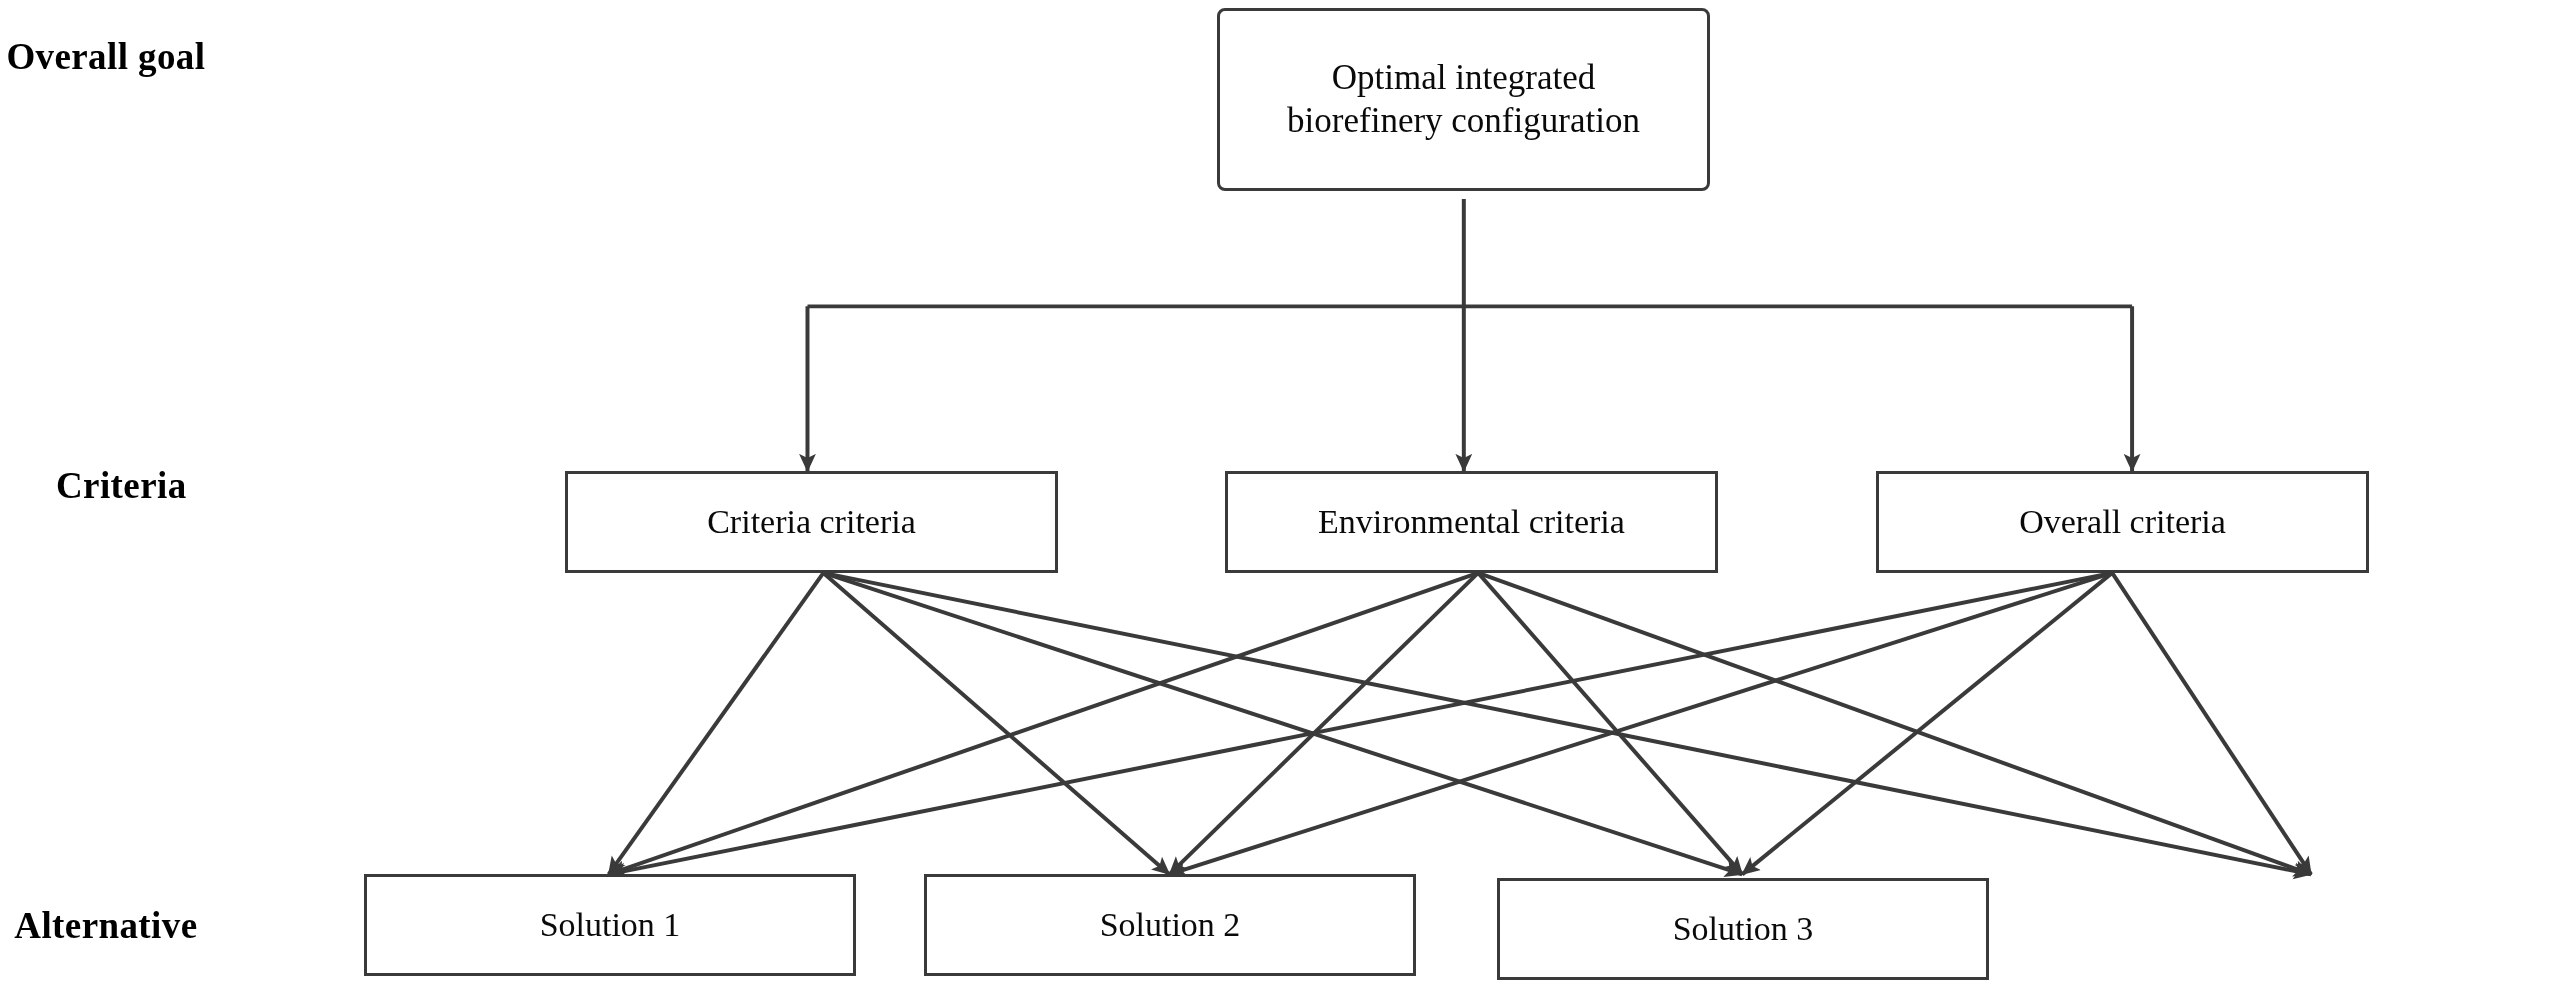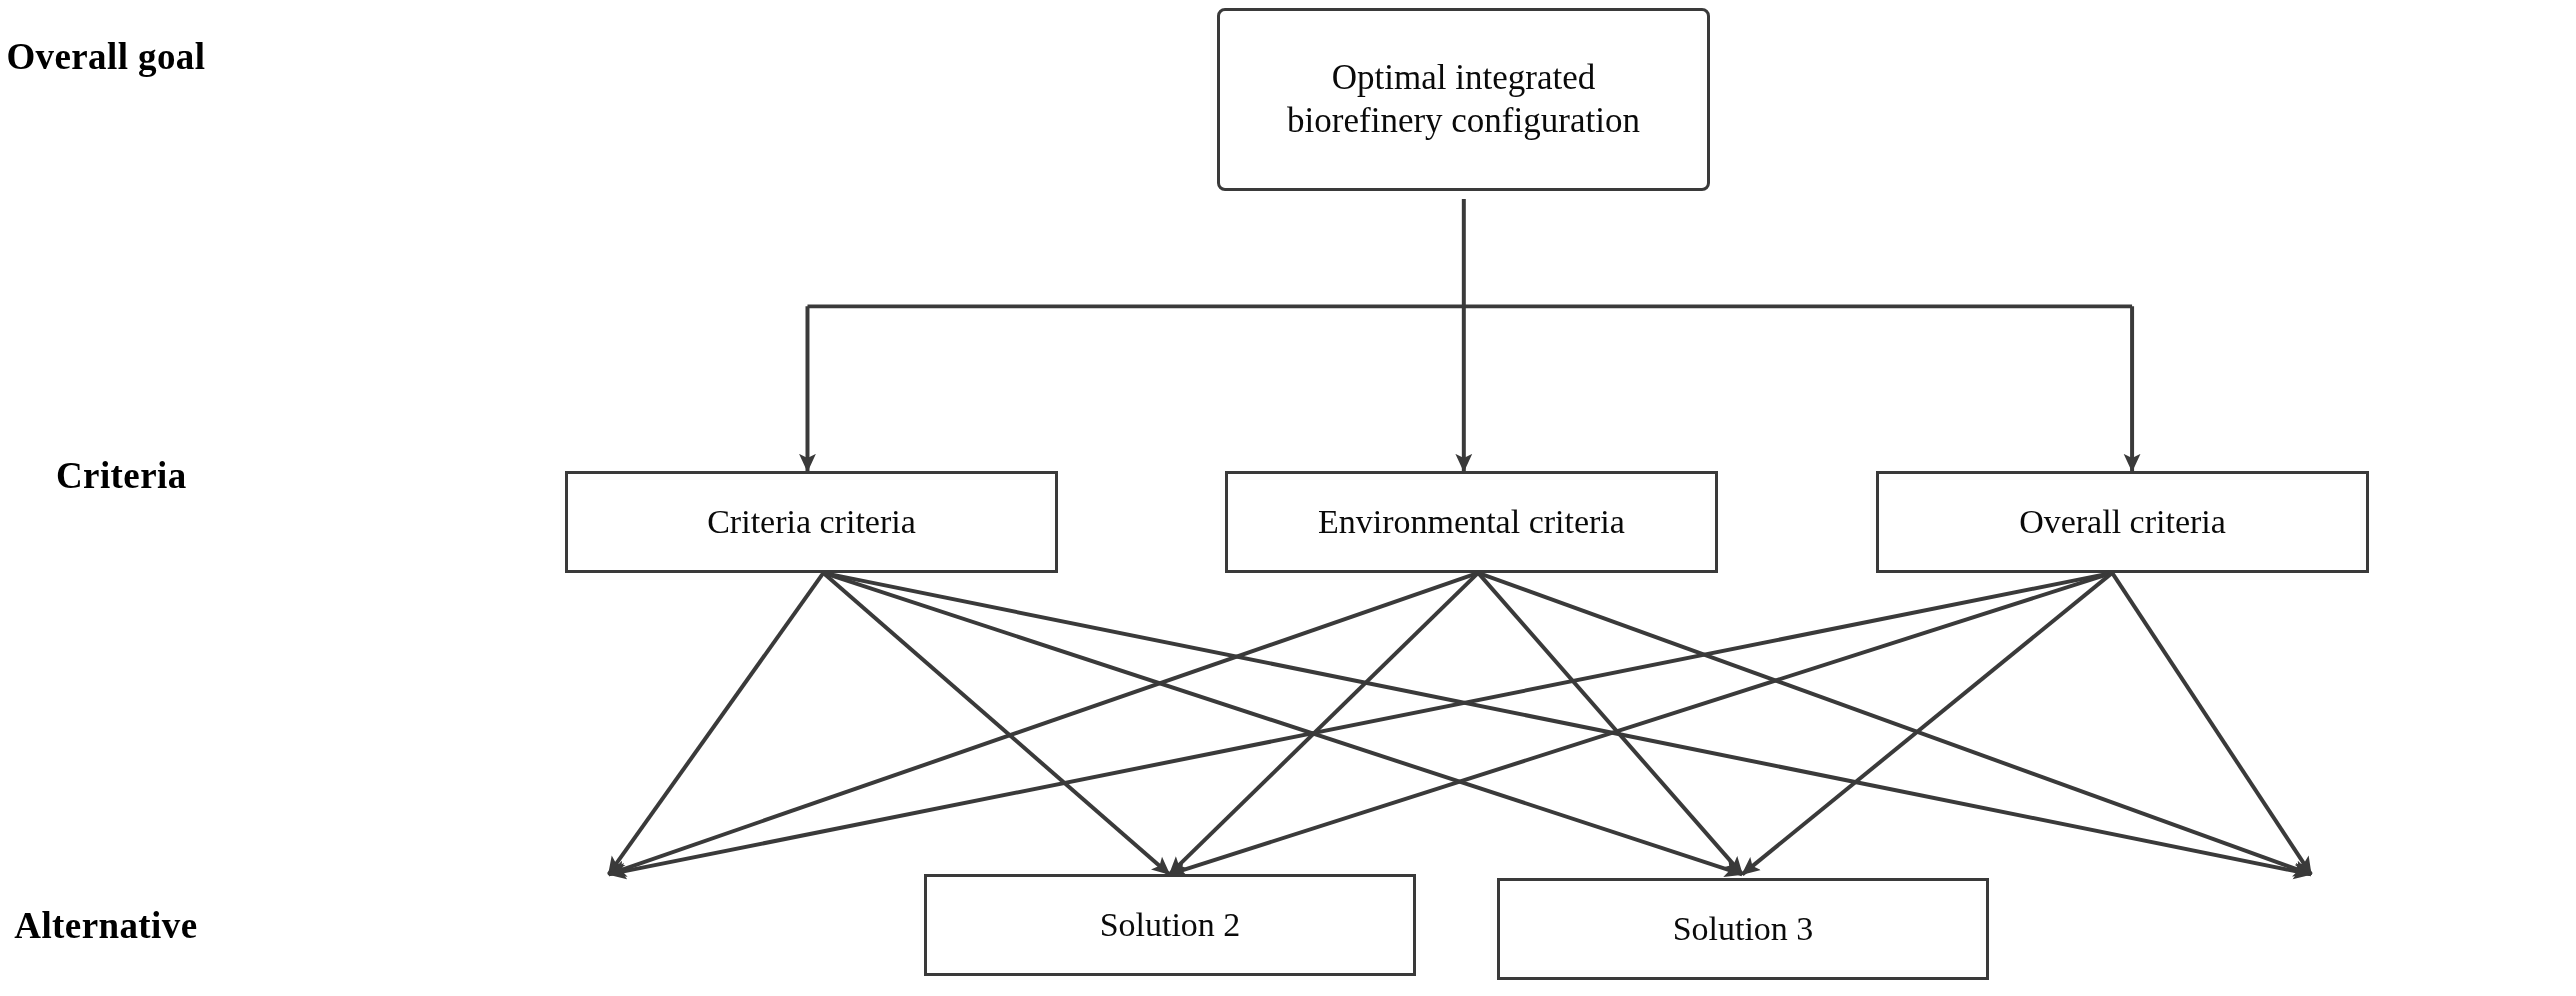--- a/index.html
+++ b/index.html
@@ -90,41 +90,44 @@
 
       <path d="M 2655 720 L 765 1099" marker-end="url(#arrowhead)"></path>
       <path d="M 2655 720 L 1470 1099" marker-end="url(#arrowhead)"></path>
       <path d="M 2655 720 L 2190 1099" marker-end="url(#arrowhead)"></path>
       <path d="M 2655 720 L 2905 1099" marker-end="url(#arrowhead)"></path>
     </g>
   </svg>
 
   <div class="row-label" style="left:6.4px; top:38px;">Overall goal</div>
 
-  <div class="row-label" style="left:56px; top:457px;text-align:center;">Criteria</div>
+  <div class="row-label" style="left:56px; top:467px;text-align:center;">Criteria</div>
 
   <div class="row-label" style="left:14.3px; top:907px;">Alternative</div>
 
   <div class="node-box goal-box" style="left:1217px; top:8px; width:493px; height:183px;border-radius:8px;">
     <span class="label-text">Optimal integrated
 biorefinery configuration</span>
   </div>
 
   <div class="node-box" style="left:565px; top:471px; width:493px; height:102px;">
     <span class="label-text">Criteria criteria</span>
   </div>
 
   <div class="node-box" style="left:1225px; top:471px; width:493px; height:102px;">
     <span class="label-text">Environmental criteria</span>
   </div>
 
   <div class="node-box" style="left:1876px; top:471px; width:493px; height:102px;">
     <span class="label-text">Overall criteria</span>
   </div>
 
+  <div class="node-box" style="left:364px; top:874px; width:492px; height:102px;">
+    <span class="label-text">Solution 1</span>
+  </div>
 
   <div class="node-box" style="left:924px; top:874px; width:492px; height:102px;">
     <span class="label-text">Solution 2</span>
   </div>
 
   <div class="node-box" style="left:1497px; top:878px; width:492px; height:102px;">
     <span class="label-text">Solution 3</span>
   </div>
 
 

